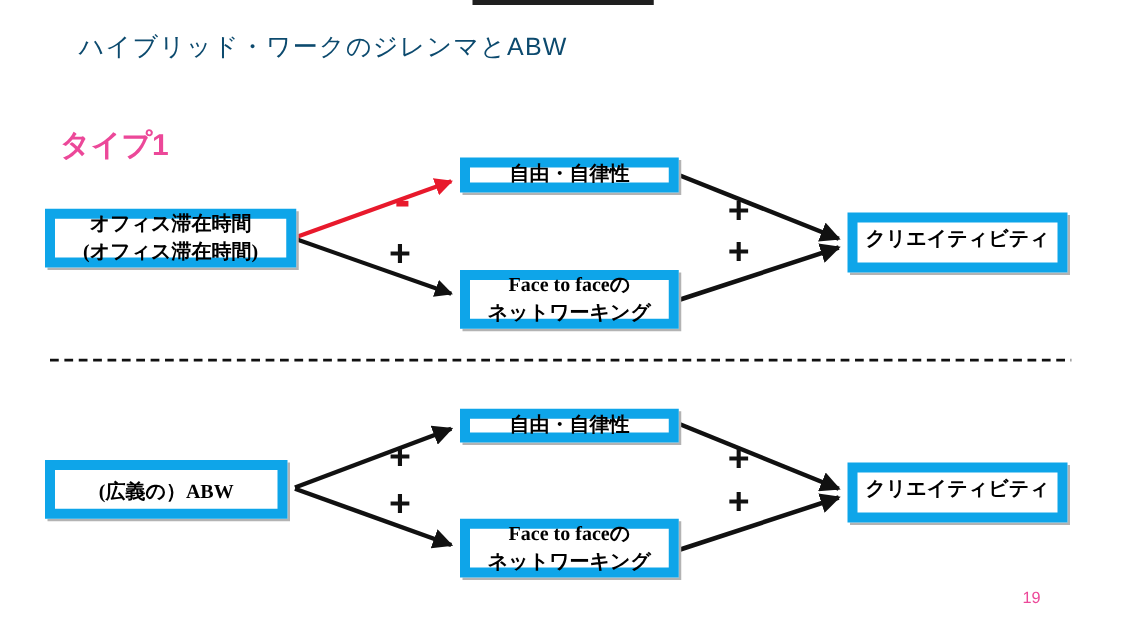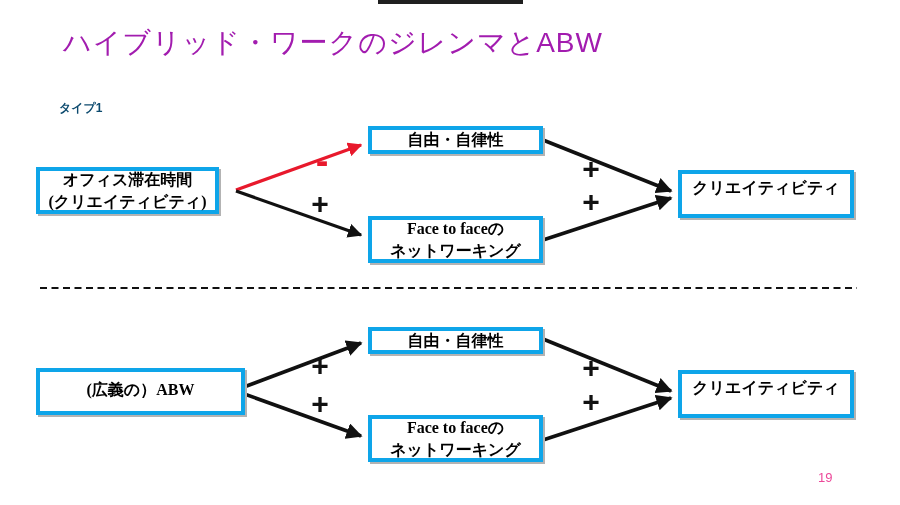--- a/index.html
+++ b/index.html
@@ -2,39 +2,39 @@
 <html><head>
 <meta charset="utf-8">
 <style>
   html,body{margin:0;padding:0;background:#fff;}
   body{width:900px;height:505px;position:relative;overflow:hidden;
        font-family:"Liberation Sans","DejaVu Sans",sans-serif;}
   .slide{position:absolute;inset:0;background:#ffffff;}
 
   .top-bar{position:absolute;left:378px;top:0;width:145px;height:4px;background:#1f1f1f;}
 
-  .slide-title{position:absolute;left:63px;top:24px;font-size:28px;font-weight:400;
-               color:#a21caf;letter-spacing:1px;white-space:nowrap;}
+  .slide-title{position:absolute;left:63px;top:24px;font-size:20px;font-weight:400;
+               color:#0c4a6e;letter-spacing:1px;white-space:nowrap;}
 
-  .type-heading{position:absolute;font-size:12px;font-weight:700;color:#0c4a6e;margin-left:11px;}
+  .type-heading{position:absolute;font-size:24px;font-weight:700;color:#ec4899;}
   .type1-heading{left:48px;top:100px;}
   .type2-heading{left:48px;top:304px;}
 
   svg.wires{position:absolute;left:0;top:0;z-index:1;}
 
-  .node{position:absolute;box-sizing:border-box;background:#fff;border:4px solid #0ea5e9;
+  .node{position:absolute;box-sizing:border-box;background:#fff;border:8px solid #0ea5e9;
         box-shadow:2px 2px 0 #b3b3b3;display:flex;flex-direction:column;justify-content:center;
         align-items:center;text-align:center;z-index:2;
         font-family:"Liberation Serif","DejaVu Serif",serif;font-weight:700;
         font-size:16px;line-height:1.35;color:#000;}
-  .t1-source{left:36px;top:167px;width:183px;height:47px;}
+  .t1-source{left:36px;top:167px;width:201px;height:47px;}
   .t1-med-top{left:368px;top:126px;width:175px;height:28px;}
   .t1-med-bottom{left:368px;top:216px;width:175px;height:47px;}
   .t1-outcome{left:678px;top:170px;width:176px;height:48px;justify-content:flex-start;padding-top:3px;}
-  .t2-source{left:36px;top:368px;width:209px;height:47px;justify-content:flex-start;padding-top:7px;}
+  .t2-source{left:36px;top:368px;width:194px;height:47px;justify-content:flex-start;padding-top:7px;}
   .t2-med-top{left:368px;top:327px;width:175px;height:27px;}
   .t2-med-bottom{left:368px;top:415px;width:175px;height:47px;}
   .t2-outcome{left:678px;top:370px;width:176px;height:48px;justify-content:flex-start;padding-top:3px;}
 
   .sign{position:absolute;z-index:3;font-weight:700;color:#111;font-size:30px;line-height:1;
         transform:translate(-50%,-50%);font-family:"Liberation Sans","DejaVu Sans",sans-serif;}
   .sign.minus{color:#e8192c;font-size:38px;font-weight:900;}
   .s-t1-a{left:322px;top:161px;}
   .s-t1-b{left:320px;top:204px;}
   .s-t1-c{left:591px;top:169px;}
@@ -75,21 +75,21 @@
     <line x1="236" y1="390" x2="361" y2="343" stroke="#111" stroke-width="3.6" marker-end="url(#mk-b)"></line>
     <line x1="236" y1="391" x2="361" y2="436" stroke="#111" stroke-width="3.6" marker-end="url(#mk-b)"></line>
     <line x1="543" y1="339" x2="671" y2="391" stroke="#111" stroke-width="3.6" marker-end="url(#mk-b)"></line>
     <line x1="543" y1="440" x2="671" y2="398" stroke="#111" stroke-width="3.6" marker-end="url(#mk-b)"></line>
   </svg>
 
   <div class="type-heading type1-heading">タイプ1</div>
 
   <div class="node t1-source">
     <span>オフィス滞在時間</span>
-    <span>(クリエイティビティ)</span>
+    <span>(オフィス滞在時間)</span>
   </div>
   <div class="node t1-med-top">
     <span>自由・自律性</span>
   </div>
   <div class="node t1-med-bottom">
     <span>Face to faceの</span>
     <span>ネットワーキング</span>
   </div>
   <div class="node t1-outcome">
     <span>クリエイティビティ</span>

